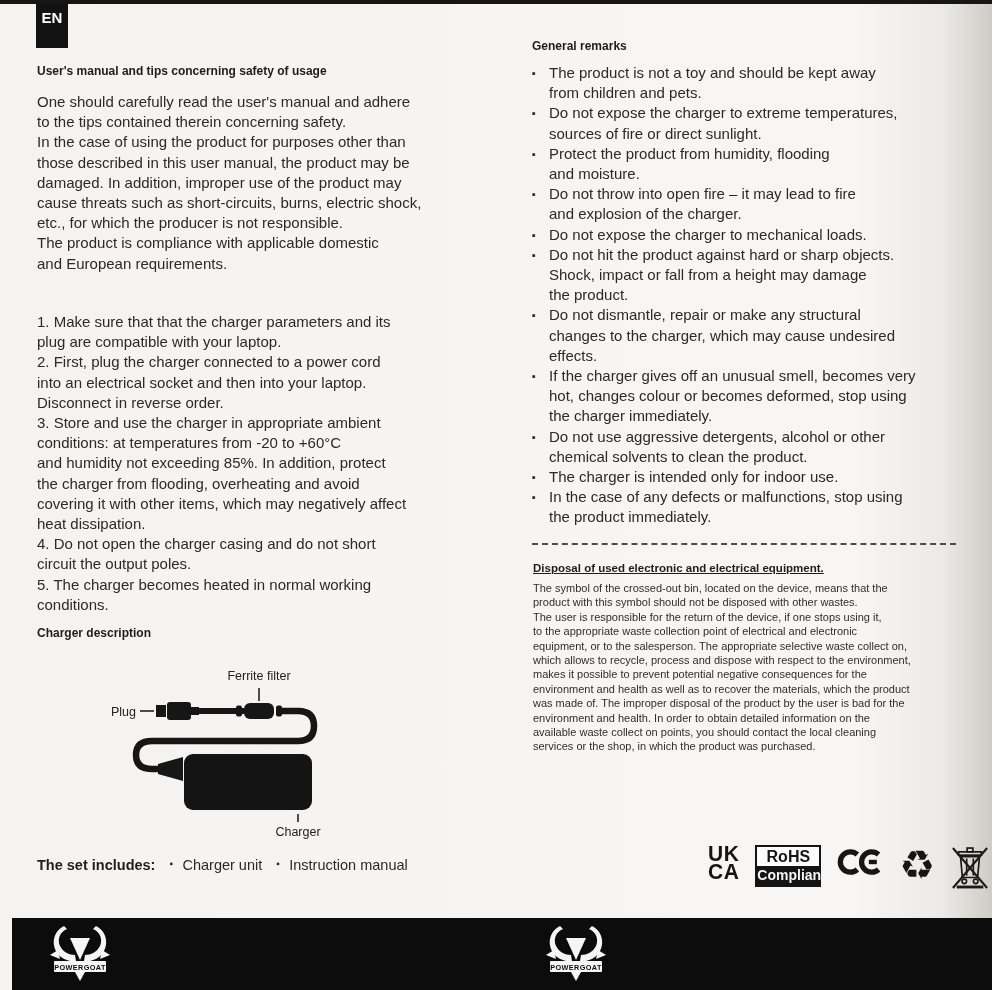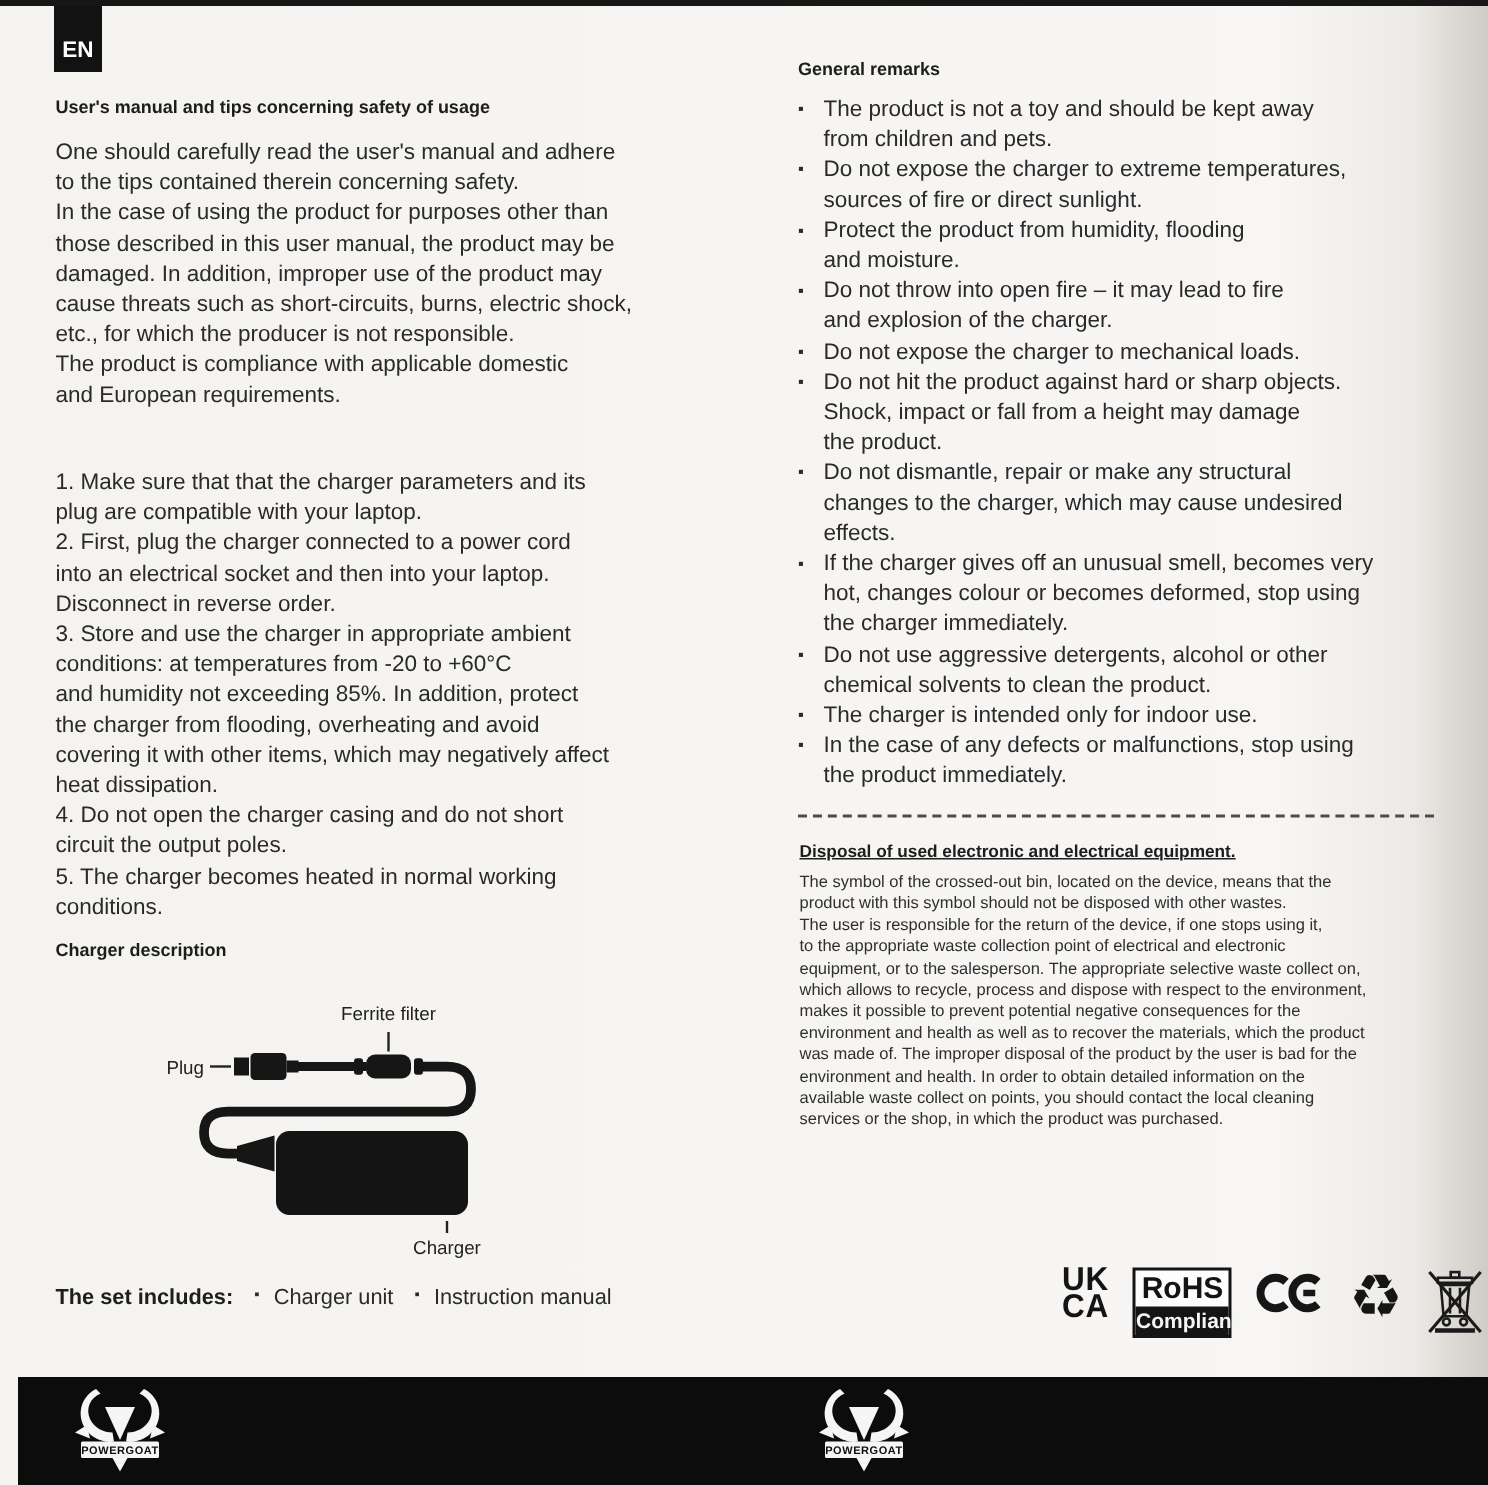--- a/index.html
+++ b/index.html
@@ -2,21 +2,21 @@
 <html><head>
 <meta charset="utf-8">
 <style>
   html,body{margin:0;padding:0;}
   body{font-family:"Liberation Sans",sans-serif;color:#262626;}
   .page{position:relative;width:992px;height:990px;overflow:hidden;
         background:linear-gradient(90deg,#f4f3f0 0%,#f7f6f4 86%,#eceae6 95%,#cfccc7 100%);}
   .top-strip{position:absolute;left:0;top:0;width:992px;height:4px;background:#161616;}
   .en-badge{position:absolute;left:36px;top:4px;width:32px;height:44px;background:#121212;
             color:#fff;font-weight:bold;font-size:15px;display:flex;align-items:flex-end;
-            justify-content:center;padding-bottom:6px;box-sizing:border-box;}
+            justify-content:center;padding-bottom:22px;box-sizing:border-box;}
   .abs{position:absolute;}
   h2{margin:0;font-size:12px;font-weight:700;color:#1d1d1d;}
   .body-text{font-size:15px;line-height:20.2px;white-space:pre-line;color:#2a2a2a;}
   .left{left:37px;width:470px;}
   .rcol{left:532px;width:430px;}
   
   .remarks-list{margin:0;padding:0;list-style:none;}
   .remarks-list li{position:relative;padding-left:17px;font-size:15px;line-height:20.2px;color:#2a2a2a;}
   .remarks-list li::before{content:"▪";position:absolute;left:0;top:0;font-size:11px;line-height:20.2px;}
   .remarks-list li span{white-space:pre-line;}
@@ -25,21 +25,21 @@
   .disposal-body{font-size:11px;line-height:14.4px;white-space:pre-line;color:#2e2e2e;}
   .set-line{font-size:14.5px;color:#2a2a2a;}
   .set-line .lbl{font-weight:700;color:#1d1d1d;}
   .set-line .itm{margin-left:14px;position:relative;padding-left:13px;}
   .set-line .itm::before{content:"▪";position:absolute;left:0;top:1px;font-size:10px;}
   
   .certs{display:flex;align-items:flex-start;gap:16px;}
   .ukca{font-weight:900;font-size:21px;line-height:17px;letter-spacing:.5px;color:#141414;
         transform:scaleY(1.05);}
   .rohs{border:2.5px solid #141414;width:62px;text-align:center;background:#fdfdfd;}
-  .rohs .t{font-weight:800;font-size:20px;color:#141414;padding:1px 0 0;}
+  .rohs .t{font-weight:800;font-size:16px;color:#141414;padding:1px 0 0;}
   .rohs .b{background:#141414;color:#f5f5f5;font-size:14px;font-weight:700;padding:1px 0 2px;}
   .recycle{font-size:40px;color:#161616;line-height:40px;}
   .footer-bar{position:absolute;left:12px;top:918px;width:992px;height:72px;background:#0c0c0c;}
   .goat{position:absolute;top:6px;}
   svg text{font-family:"Liberation Sans",sans-serif;}
 </style>
 </head>
 <body>
 
 <div class="page">

